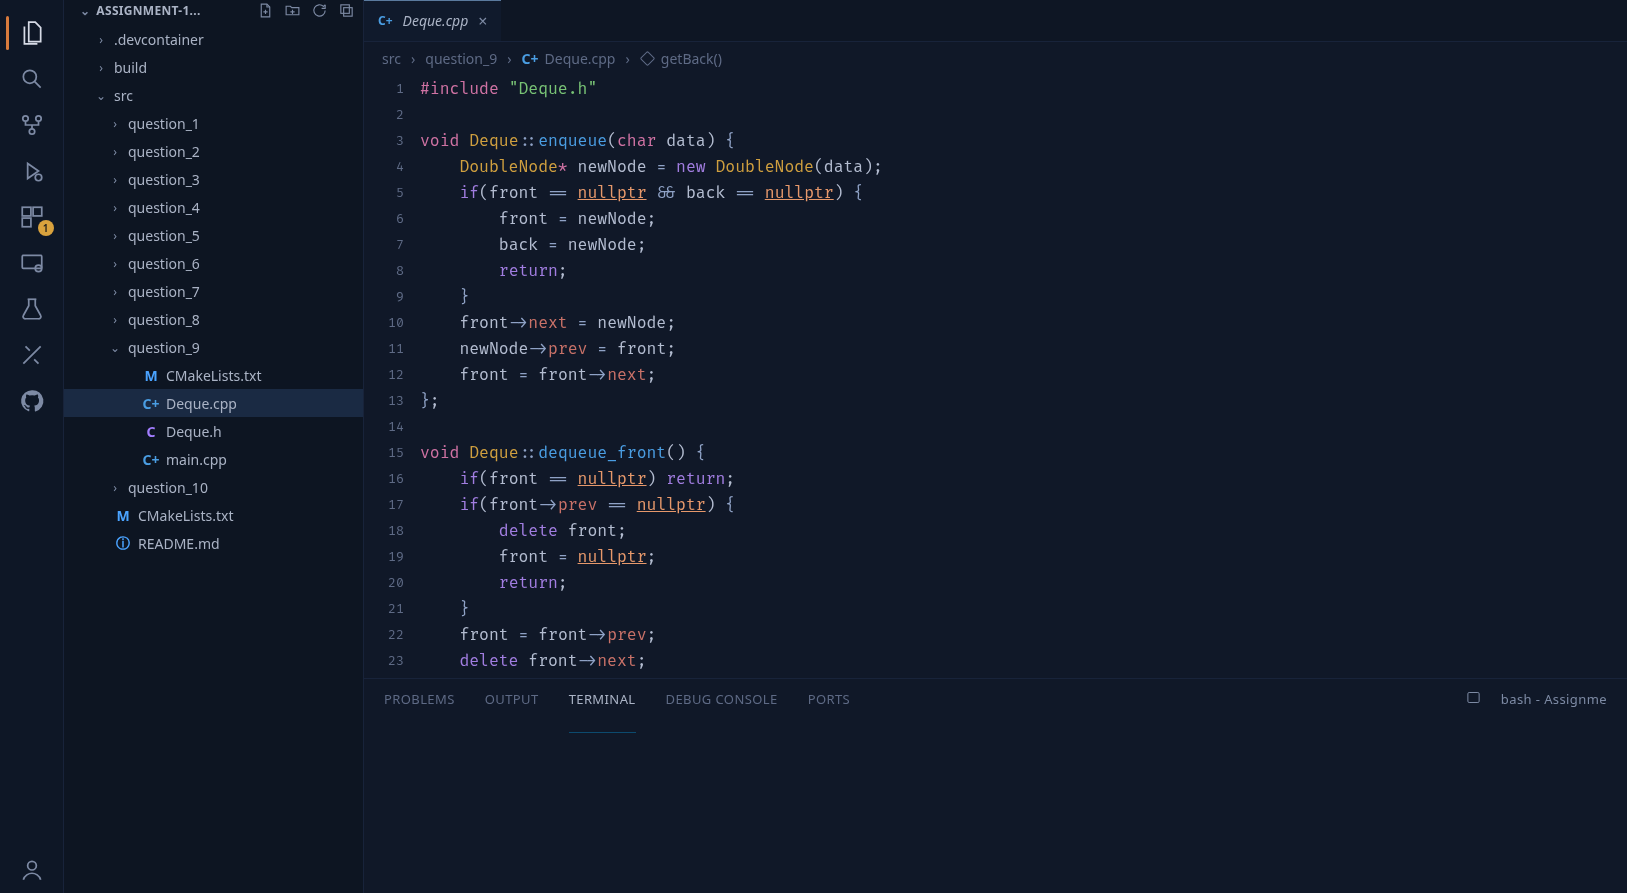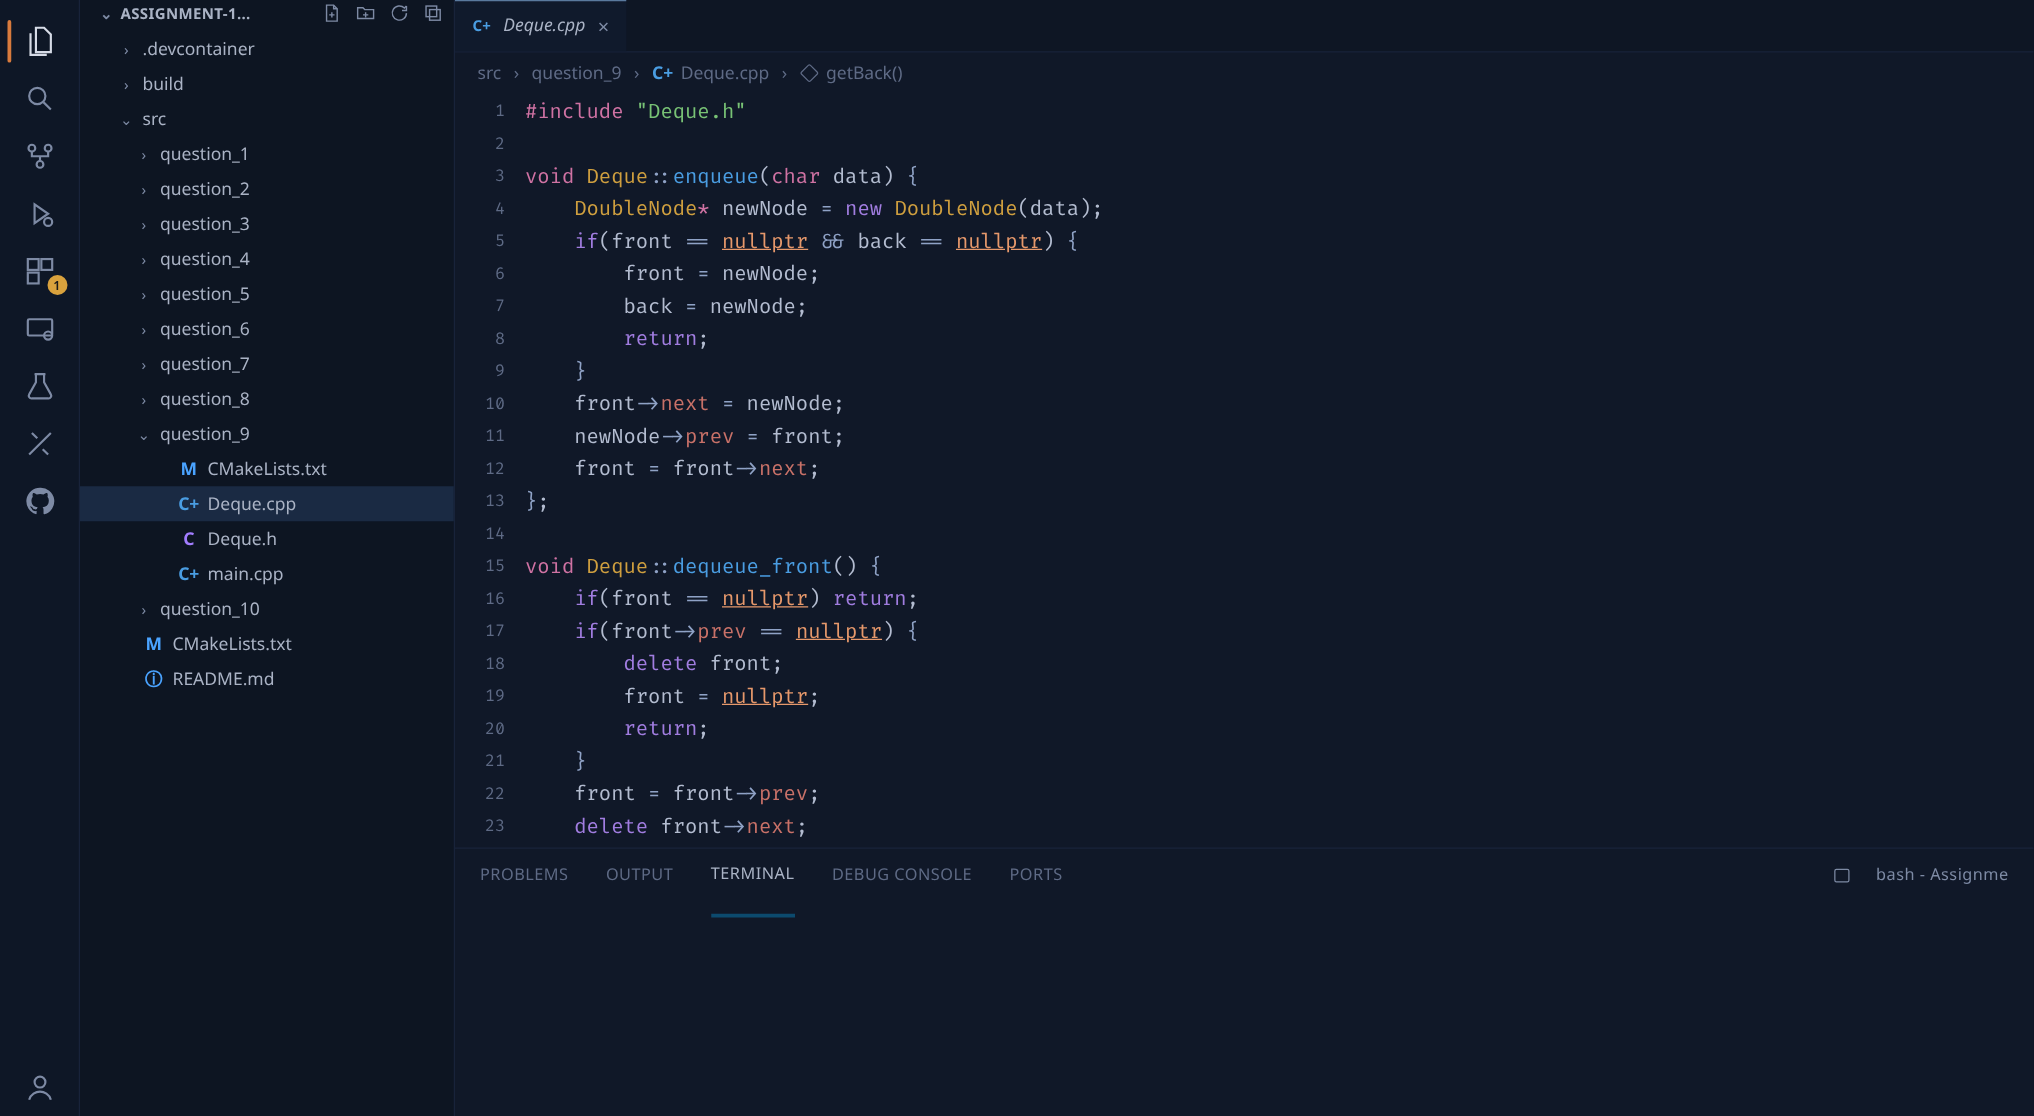--- a/index.html
+++ b/index.html
@@ -140,23 +140,23 @@
   
   .panel{
     height:215px;border-top:1px solid var(--panel-border);
     display:flex;flex-direction:column;background:var(--bg-2);
   }
   .panel-tabs{
     display:flex;align-items:center;height:40px;padding:0 20px;gap:30px;
     font-size:13px;color:var(--text-faint);letter-spacing:.4px;
   }
   .panel-tabs .ptab{cursor:pointer;padding:24px 0;}
-  .panel-tabs .ptab.active{color:var(--text);border-bottom:3px solid #0c4a6e;}
+  .panel-tabs .ptab.active{color:var(--text);border-bottom:1px solid #0c4a6e;}
   .panel-tabs .spacer{flex:1;}
-  .panel-tabs .shell{display:flex;align-items:flex-end;gap:20px;color:var(--text-dim);}
+  .panel-tabs .shell{display:flex;align-items:flex-start;gap:20px;color:var(--text-dim);}
   .panel-tabs .shell svg{width:15px;height:15px;}
   .terminal{
     flex:1;padding:6px 20px;font-family:"Fira Code",Consolas,monospace;font-size:15px;
     color:var(--text);
   }
   .terminal .circ{color:var(--text-faint);margin-right:8px;}
   .terminal .user{color:#5aa66e;}
   .terminal .arrow{color:#a9b3c8;margin:0 6px;}
   .terminal .path{color:#4a9de2;}
   .terminal .prompt{color:#a9b3c8;margin-left:6px;}

